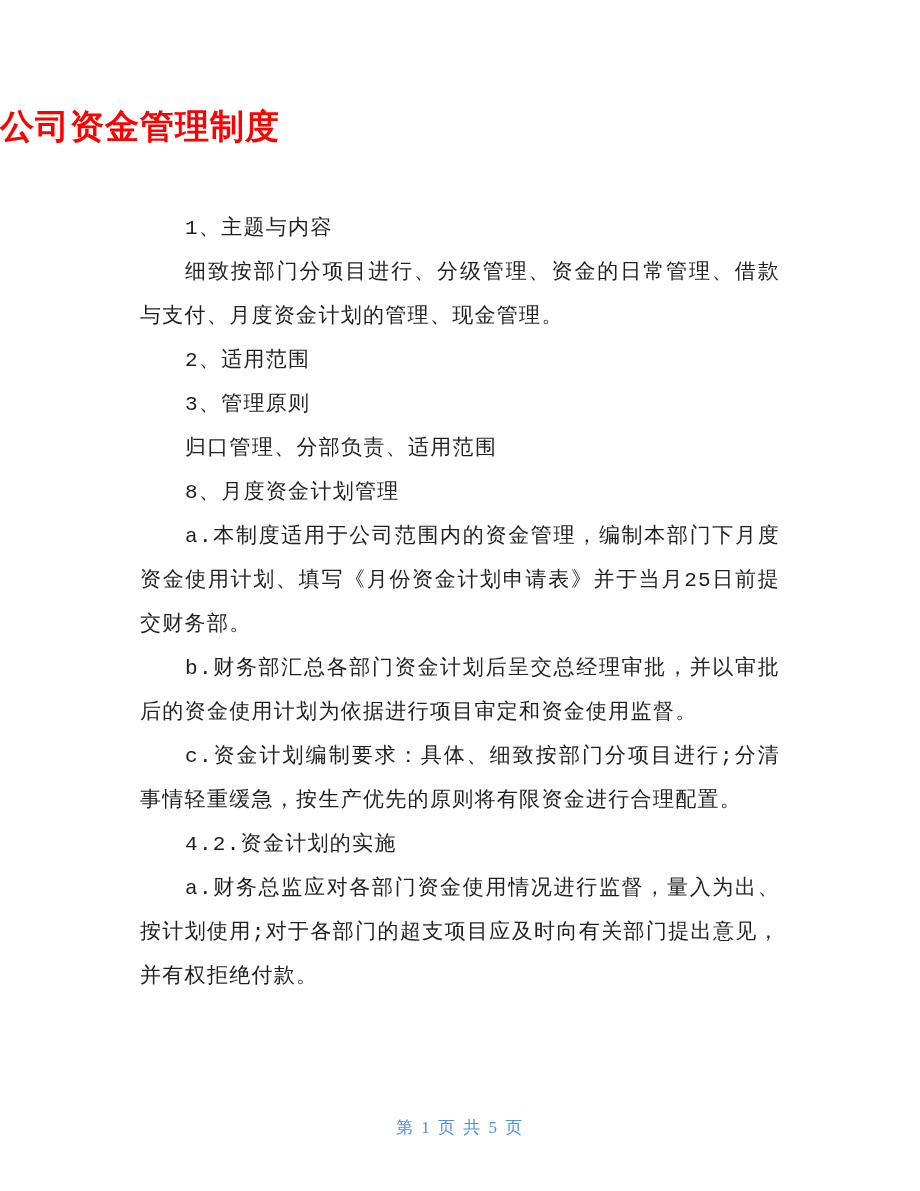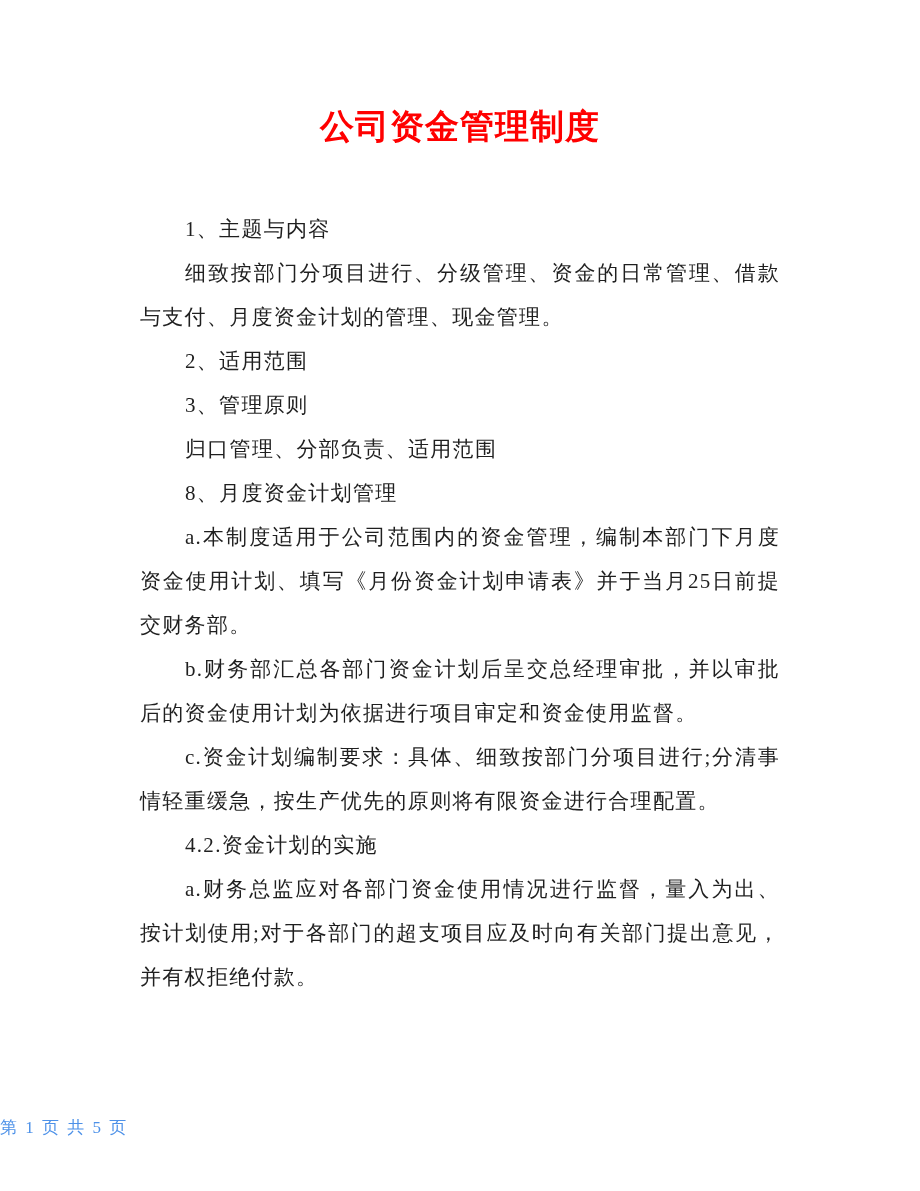--- a/index.html
+++ b/index.html
@@ -16,45 +16,46 @@
   }
   .page{
     position:relative;
     width:920px;height:1191px;
     background:var(--page-bg);
     overflow:hidden;
   }
   .doc-title{
     margin:0;
     padding-top:103px;
-    text-align:center;
     color:var(--title-color);
     font-family:"Liberation Sans","DejaVu Sans",sans-serif;
     font-weight:bold;
     font-size:34px;
     line-height:47px;
     letter-spacing:1px;
   }
   .doc-content{
     width:640px;
     margin:57px auto 0 auto;
     color:var(--body-color);
     font-size:21px;
     line-height:44px;
     letter-spacing:1.3px;
     text-align:justify;
   }
   .doc-content p{
     margin:0;
     text-indent:45px;
+    font-family:Liberation Mono, monospace;
   }
   .page-footer{
     position:absolute;
     left:0;right:0;
     bottom:52px;
+    text-align:center;
     color:var(--footer-color);
     font-size:17px;
     line-height:22px;
     letter-spacing:2px;
   }
 </style>
 </head>
 <body>
 
 <div class="page">

